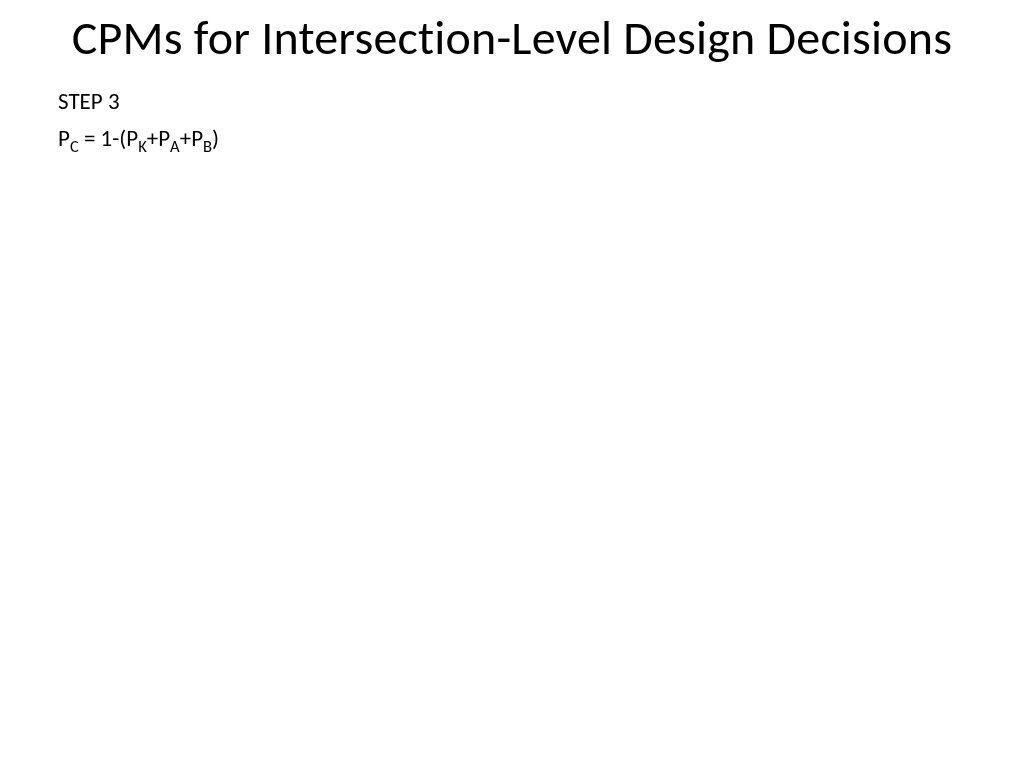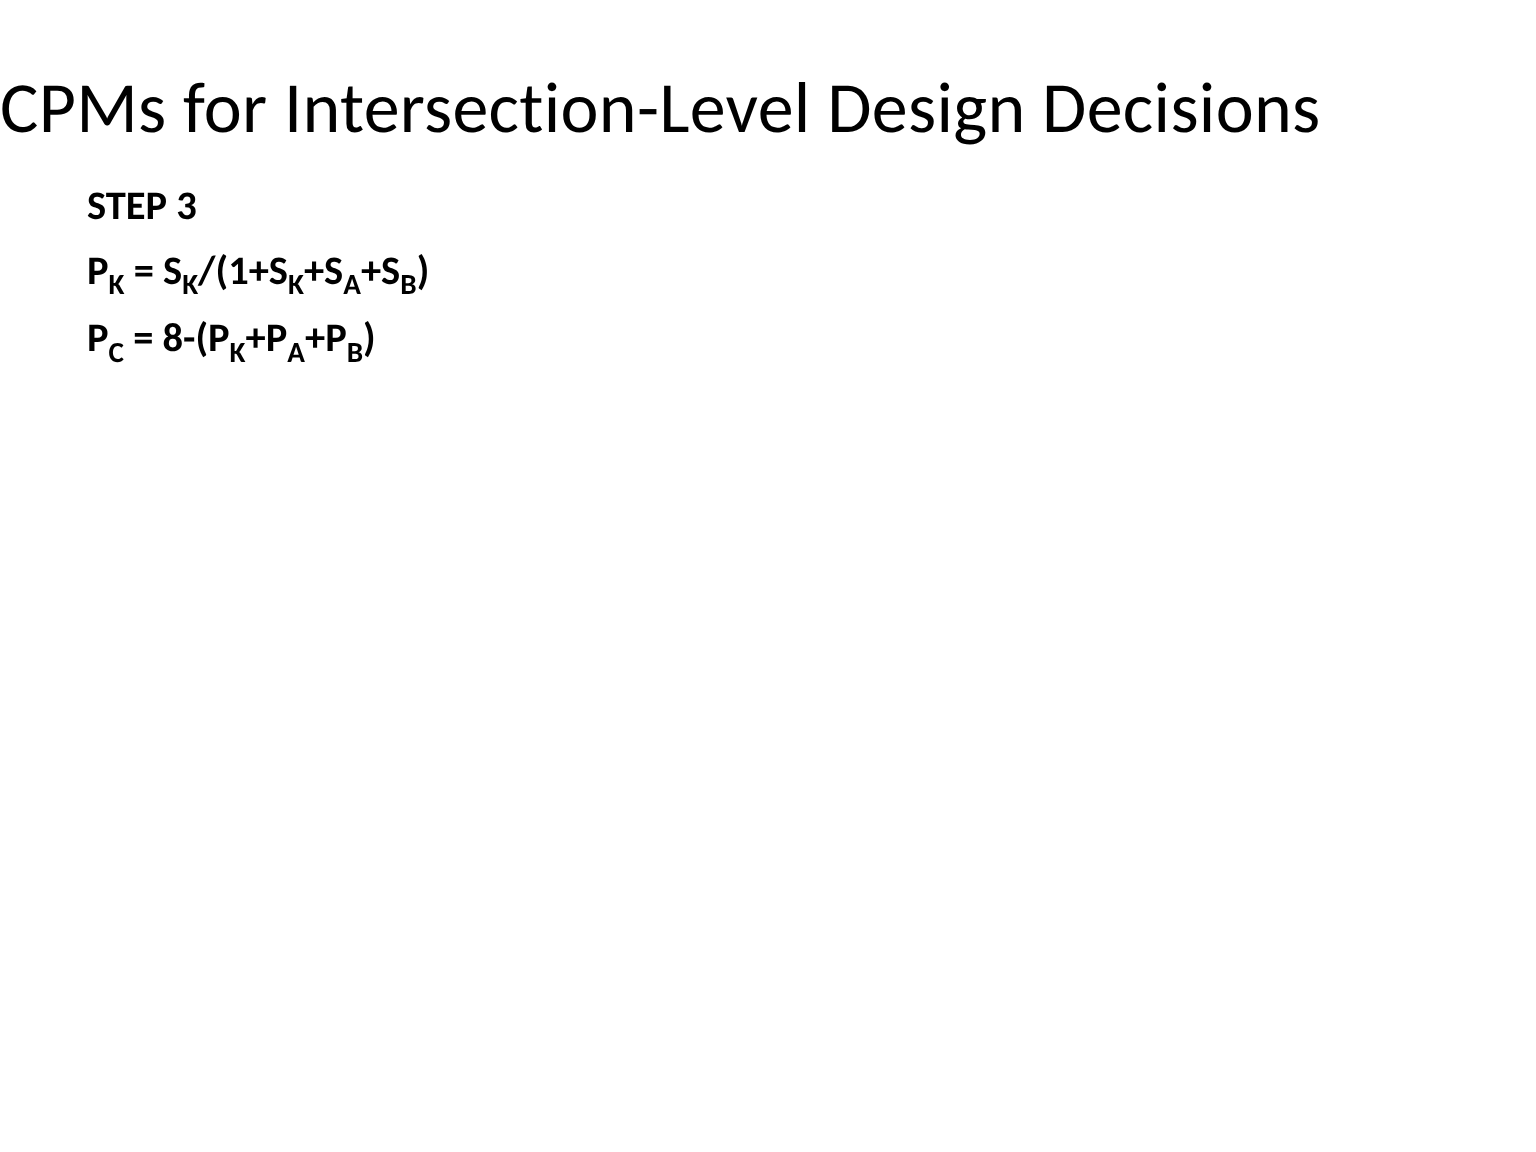--- a/index.html
+++ b/index.html
@@ -12,56 +12,53 @@
     color: #000000;
     overflow: hidden;
   }
   .slide {
     width: 1024px;
     height: 768px;
     position: relative;
     box-sizing: border-box;
   }
   .title {
-    text-align: left;
+    text-align: center;
     font-size: 48px;
     line-height: 1.15;
-    padding-top: 44px;
+    padding-top: 10px;
     font-weight: 400;
     letter-spacing: 0.2px;
   }
   .body {
     padding: 18px 58px 0 58px;
-    font-size: 27px;
+    font-size: 23px;
     line-height: 1.58;
-    font-weight: 700;
+    font-weight: 400;
   }
   .line { white-space: nowrap; }
   .sub {
     font-size: 0.72em;
     vertical-align: sub;
     position: relative;
     top: 0.05em;
   }
 </style>
 </head>
 <body>
 
 <div class="slide">
 
   <div class="title">CPMs for Intersection-Level Design Decisions</div>
 
   <div class="body">
 
     <div class="line">STEP 3</div>
 
-    <div class="line">
-      <span>P</span><span class="sub">K</span><span> = S</span><span class="sub">K</span><span>/(1+S</span><span class="sub">K</span><span>+S</span><span class="sub">A</span><span>+S</span><span class="sub">B</span><span>)</span>
-    </div>
 
 
 
     <div class="line">
-      <span>P</span><span class="sub">C</span><span> = 8-(P</span><span class="sub">K</span><span>+P</span><span class="sub">A</span><span>+P</span><span class="sub">B</span><span>)</span>
+      <span>P</span><span class="sub">C</span><span> = 1-(P</span><span class="sub">K</span><span>+P</span><span class="sub">A</span><span>+P</span><span class="sub">B</span><span>)</span>
     </div>
 
   </div>
 </div>
 
 </body></html>

